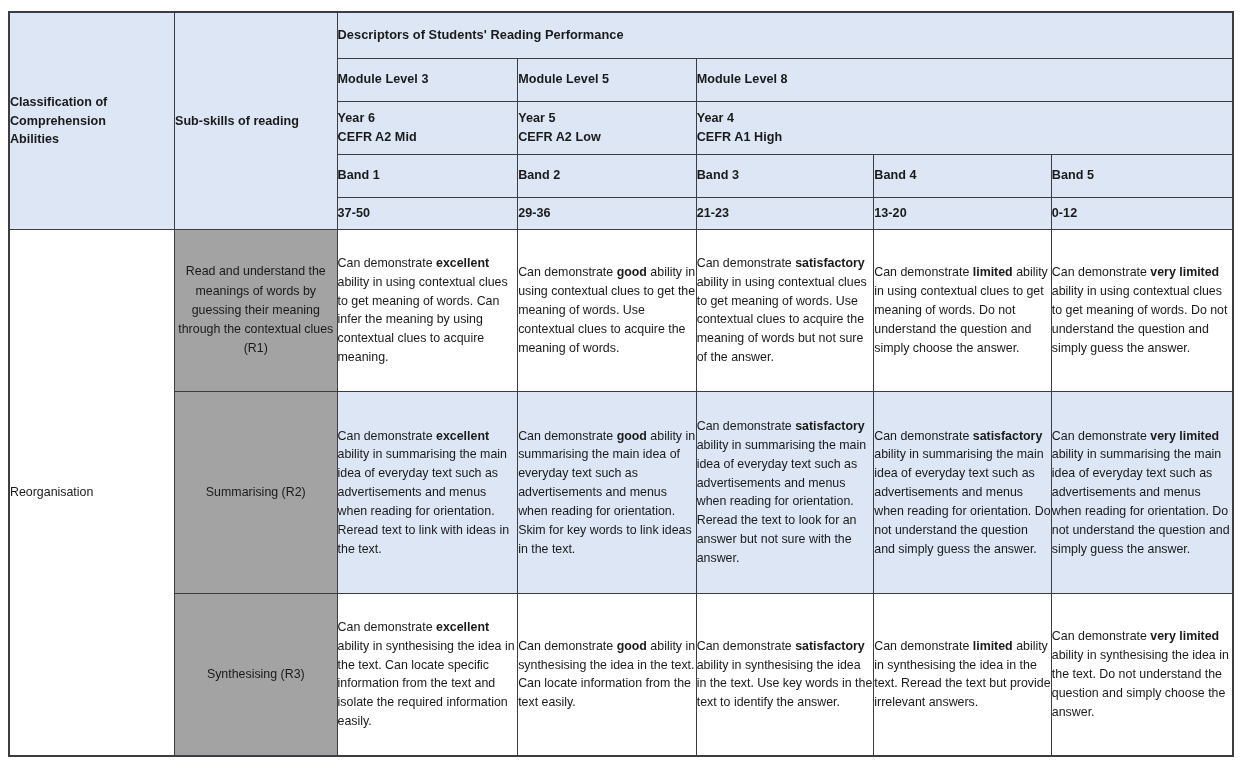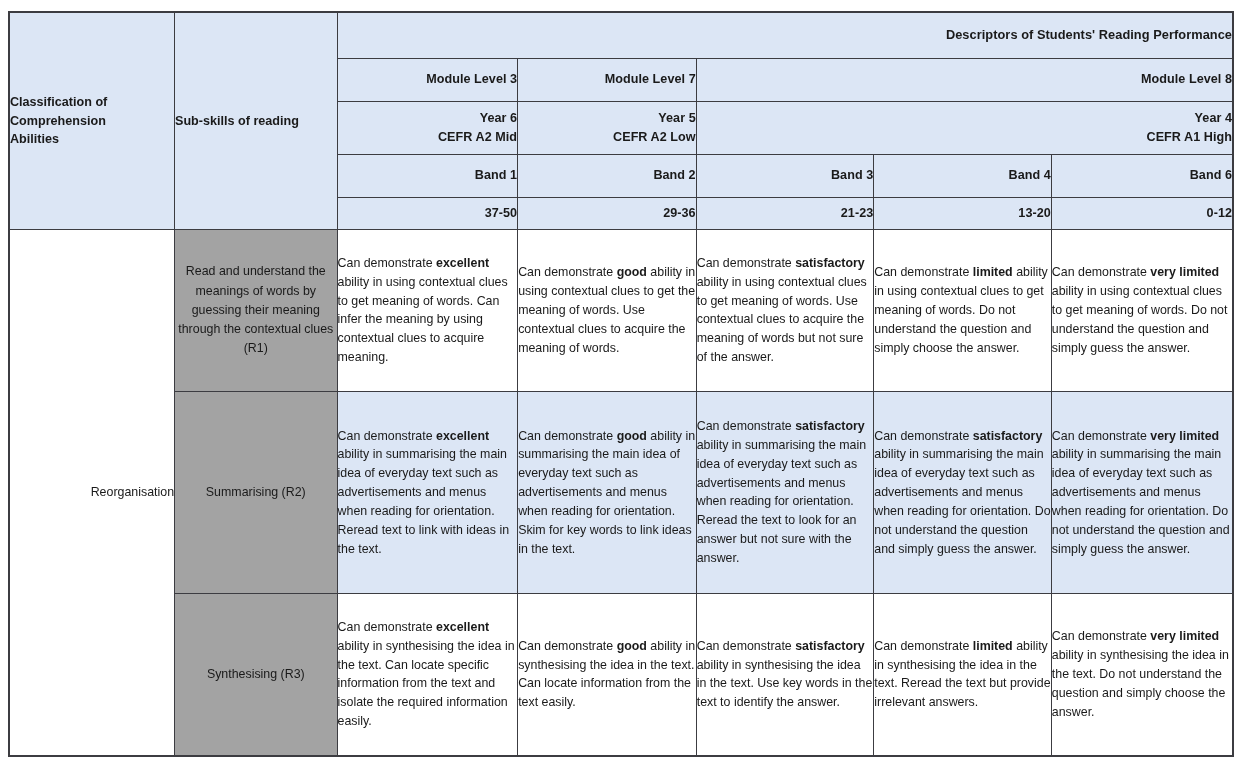--- a/index.html
+++ b/index.html
@@ -32,39 +32,39 @@
   table.rubric td {
     border: 1.6px solid #3c3c41;
     padding: 0;
     vertical-align: middle;
   }
   
   .hd {
     background: #dce6f5;
     font-weight: bold;
     font-size: 12.6px;
-    text-align: right;
+    text-align: left;
     line-height: 1.45;
     letter-spacing: 0.05px;
     padding: 4px 6px;
   }
   .hd-corner {
     background: #dce6f5;
     font-weight: bold;
     font-size: 12.6px;
     text-align: left;
     line-height: 1.45;
     padding: 4px 8px;
   }
   .hd-title { font-size: 12.8px; }
   .hd-two-line { white-space: pre-line; }
 
   
   .cls-cell {
-    text-align: right;
+    text-align: left;
     font-size: 12.4px;
     line-height: 1.5;
     background: #ffffff;
     padding: 6px 8px;
   }
   .skill-cell {
     text-align: center;
     font-size: 12.4px;
     line-height: 1.55;
     background: #a3a3a3;
@@ -116,37 +116,37 @@
     <thead>
       <tr class="r-head-1">
         <th class="hd-corner" rowspan="5" style="white-space: pre-line;">Classification of
 Comprehension
 Abilities</th>
         <th class="hd-corner" rowspan="5">Sub-skills of reading</th>
         <th class="hd hd-title" colspan="5">Descriptors of Students' Reading Performance</th>
       </tr>
       <tr class="r-head-2">
         <th class="hd">Module Level 3</th>
-        <th class="hd">Module Level 7</th>
+        <th class="hd">Module Level 5</th>
         <th class="hd" colspan="3">Module Level 8</th>
       </tr>
       <tr class="r-head-3">
         <th class="hd hd-two-line">Year 6
 CEFR A2 Mid</th>
         <th class="hd hd-two-line">Year  5
 CEFR A2 Low</th>
         <th class="hd hd-two-line" colspan="3">Year 4
 CEFR A1 High</th>
       </tr>
       <tr class="r-head-4">
         <th class="hd">Band 1</th>
         <th class="hd">Band 2</th>
         <th class="hd">Band 3</th>
         <th class="hd">Band 4</th>
-        <th class="hd">Band 6</th>
+        <th class="hd">Band 5</th>
       </tr>
       <tr class="r-head-5">
         <th class="hd">37-50</th>
         <th class="hd">29-36</th>
         <th class="hd">21-23</th>
         <th class="hd">13-20</th>
         <th class="hd">0-12</th>
       </tr>
     </thead>
     <tbody>

